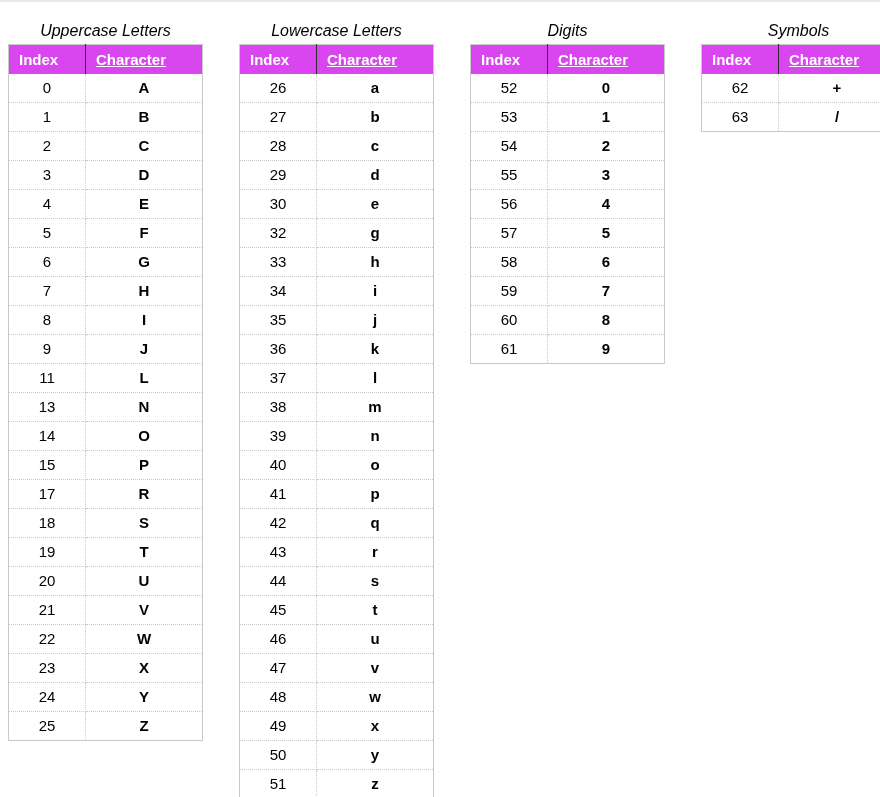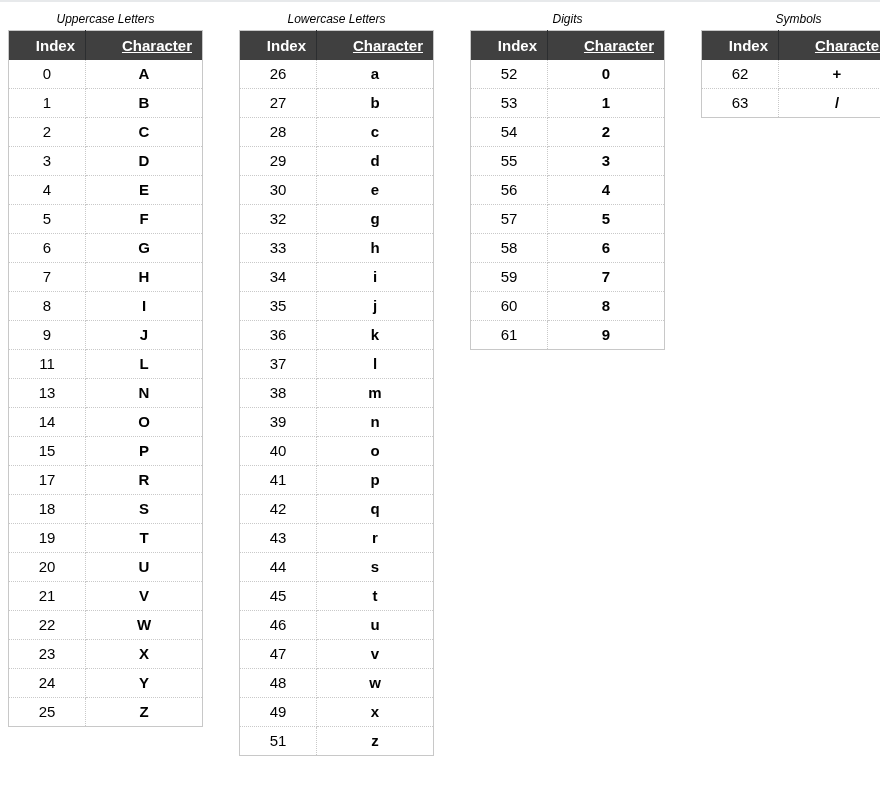--- a/index.html
+++ b/index.html
@@ -24,34 +24,34 @@
   }
   .block{
     display:flex;
     flex-direction:column;
     align-items:center;
   }
   .block-title{
     font-style:italic;
     font-weight:400;
     text-align:center;
-    margin:4px 0 4px 0;
-    font-size:12px;
+    margin:14px 0 4px 0;
+    font-size:16px;
     white-space:nowrap;
   }
   table.ix{
     border-collapse:collapse;
     border:1px solid #c8c8c8;
     background:#fff;
   }
   table.ix th{
-    background:#404040;
+    background:#d946ef;
     color:#fff;
     font-weight:700;
-    text-align:right;
+    text-align:left;
     padding:6px 10px;
     border-right:1px solid #2c2e30;
     font-size:15px;
     white-space:nowrap;
   }
   table.ix th:last-child{border-right:none;text-decoration:underline;}
   table.ix td{
     text-align:center;
     padding:5px 8px;
     border-bottom:1px dotted #c9c9c9;
@@ -278,20 +278,24 @@
             </tr>
             <tr>
               <td class="index-cell">48</td>
               <td class="char-cell">w</td>
             </tr>
             <tr>
               <td class="index-cell">49</td>
               <td class="char-cell">x</td>
             </tr>
             <tr>
+              <td class="index-cell">50</td>
+              <td class="char-cell">y</td>
+            </tr>
+            <tr>
               <td class="index-cell">51</td>
               <td class="char-cell">z</td>
             </tr>
           </tbody>
         </table>
       </div>
       <div class="block">
         <div class="block-title">Digits</div>
         <table class="ix">
           <thead>

